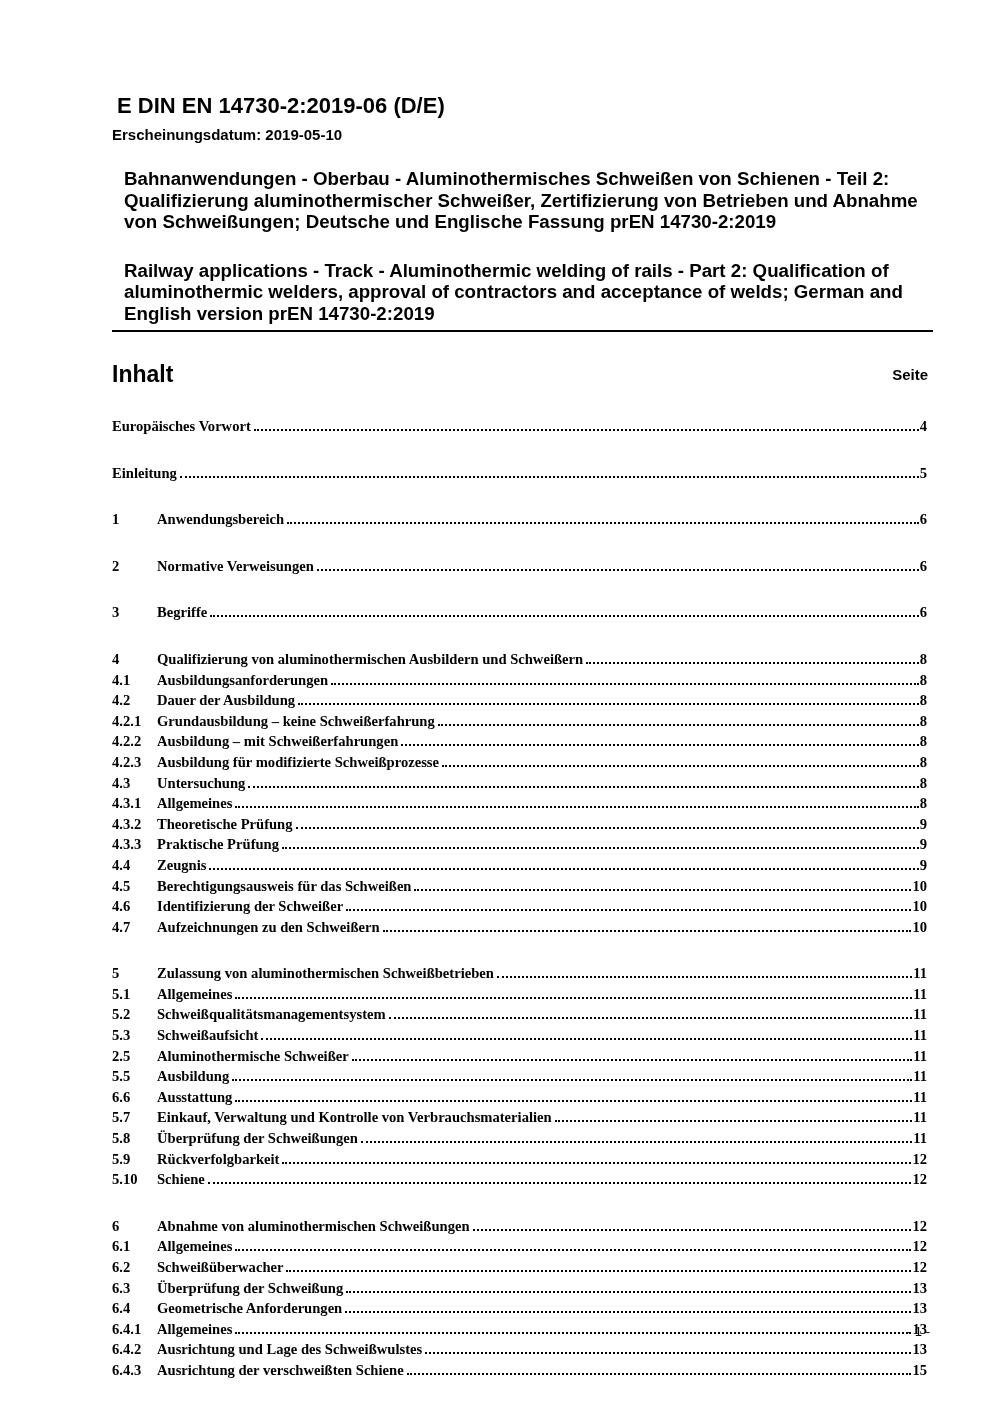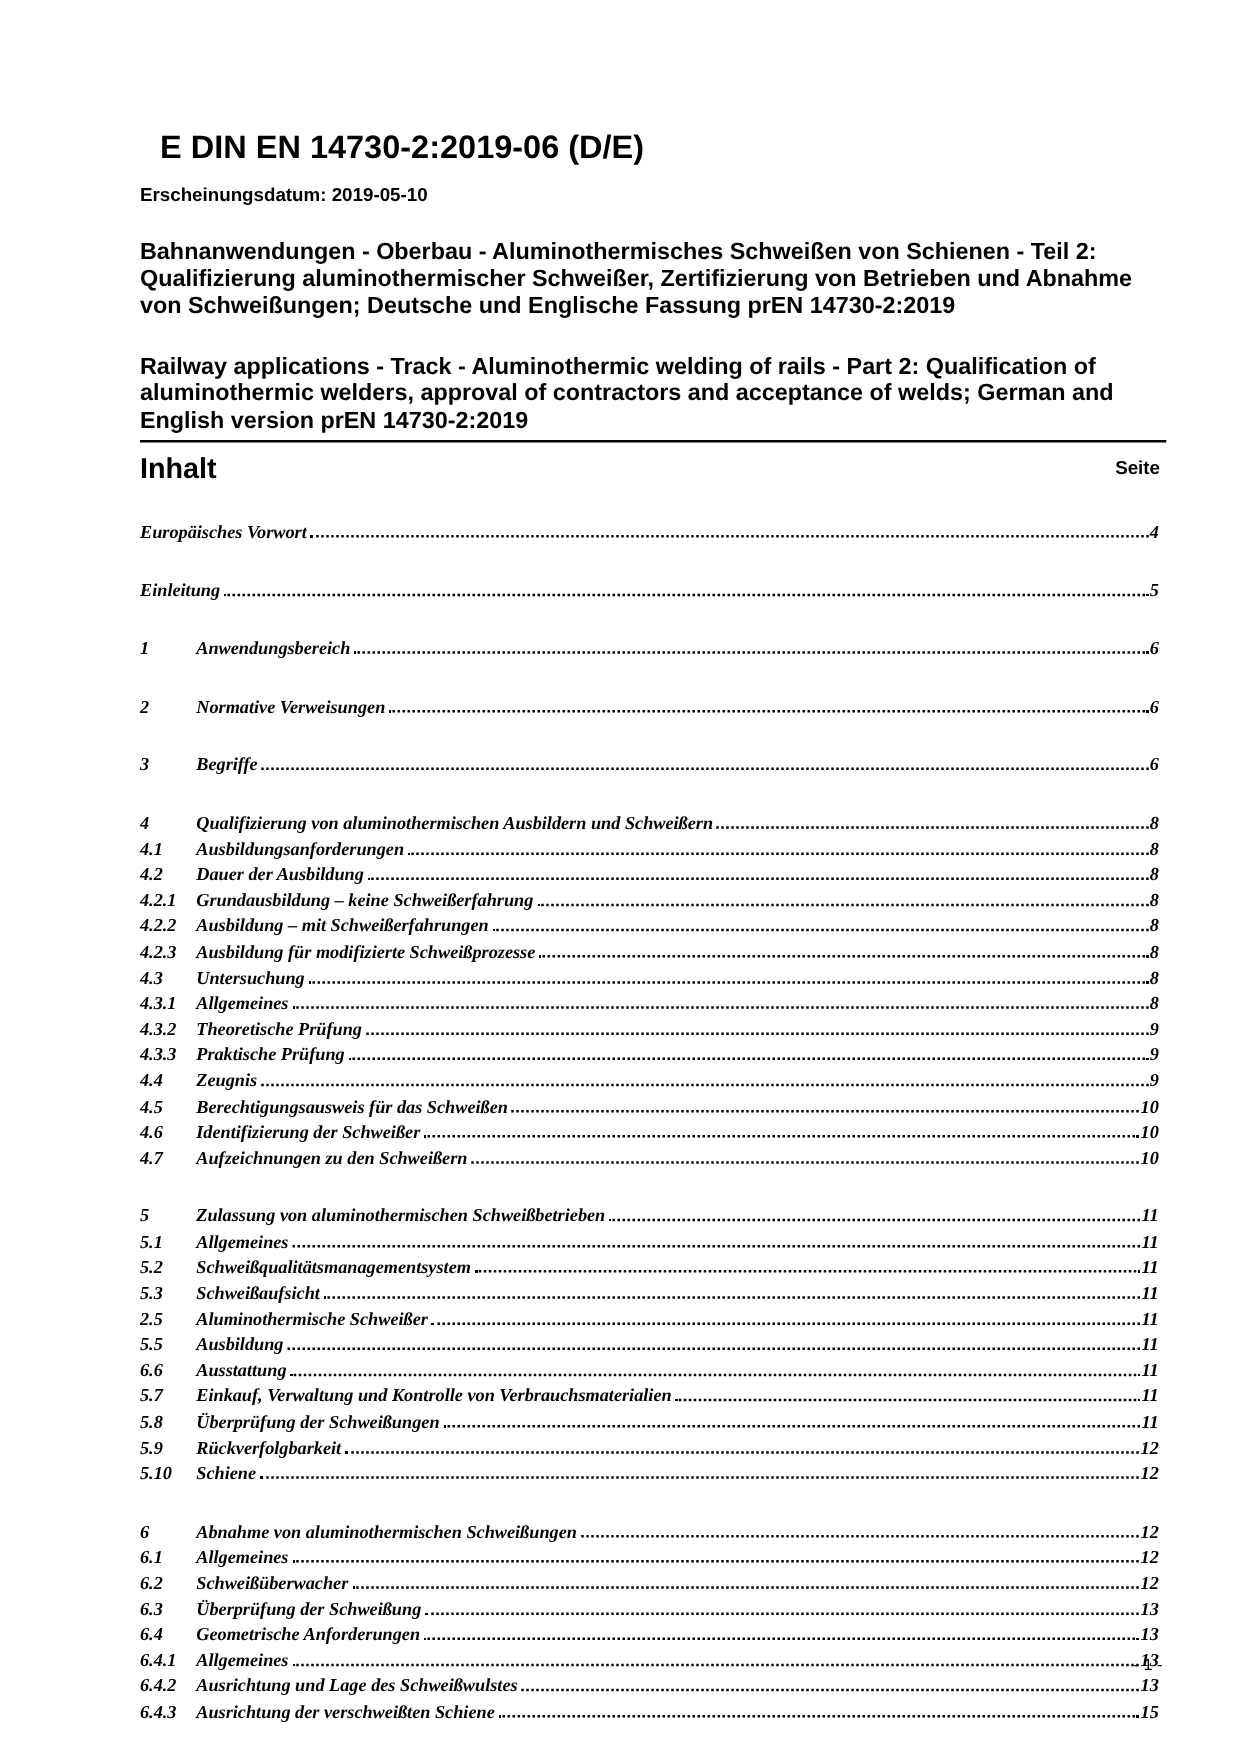--- a/index.html
+++ b/index.html
@@ -18,35 +18,35 @@
   }
   .content {
     position: absolute;
     left: 112px;
     top: 0;
     width: 821px;
     height: 1403px;
   }
   
   .doc-title {
-    margin: 16px;
+    margin: 5px;
     padding-top: 86px;
-    font-size: 26px;
+    font-size: 22px;
     line-height: 30px;
     font-weight: bold;
     letter-spacing: 0;
   }
   .doc-release {
     margin-top: 2px;
     font-size: 15px;
     line-height: 18px;
     font-weight: bold;
   }
   .doc-subtitle {
-    margin: 24px 0 0 0;
+    margin: 24px 0 0 12px;
     width: 818px;
     font-size: 18.7px;
     line-height: 21.6px;
     font-weight: bold;
   }
   .doc-subtitle.en { margin-top: 27px; }
   .header-rule {
     margin: 5px 0 0 0;
     border: none;
     border-top: 2px solid #000;
@@ -76,21 +76,20 @@
   
   .toc {
     position: absolute;
     top: 416px;
     left: 0;
     width: 100%;
     font-family: "Liberation Serif", serif;
     font-weight: bold;
     font-size: 14.6px;
     line-height: 20.6px;
-    font-style: italic;
   }
   .toc-group + .toc-group { margin-top: 26px; }
   .toc-row {
     display: flex;
     align-items: baseline;
     white-space: nowrap;
   }
   .toc-num {
     flex: 0 0 auto;
     width: 45px;

